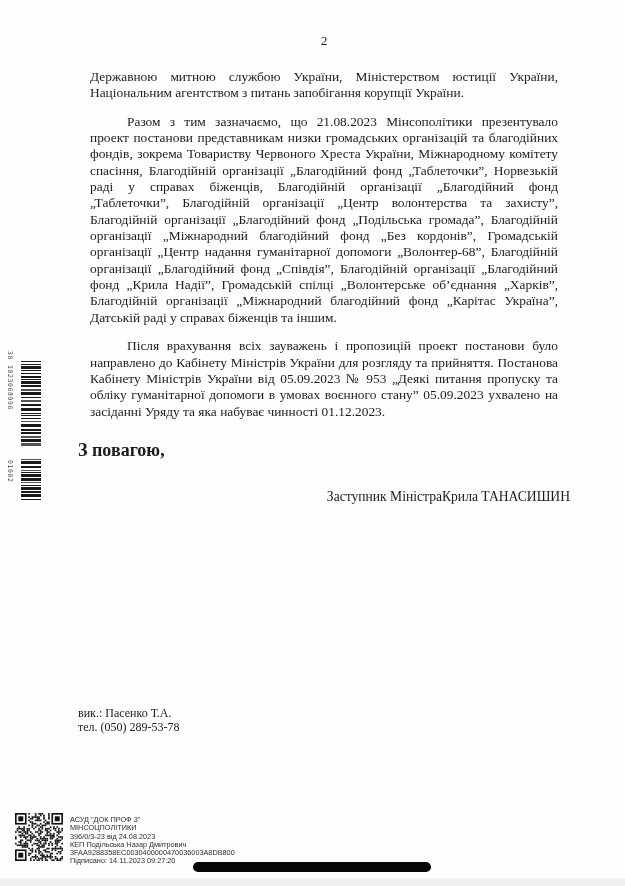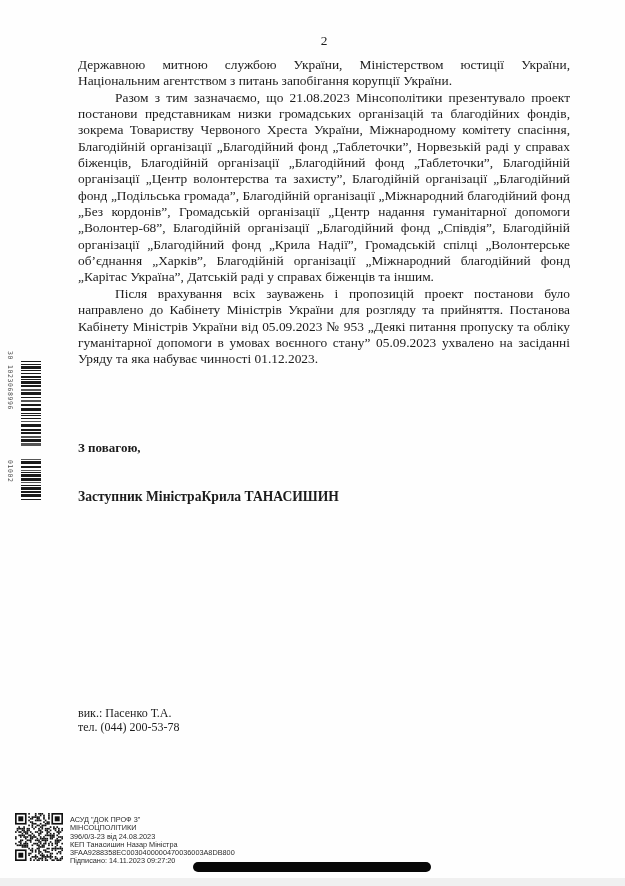--- a/index.html
+++ b/index.html
@@ -25,32 +25,32 @@
   .page-number{
     position:absolute;left:78px;top:33px;width:492px;
     text-align:center;font-size:13.4px;
   }
   
   .body-text{
     position:absolute;left:78px;top:57px;width:492px;
     font-size:13.4px;line-height:16.35px;
     text-align:justify;
   }
-  .body-text p{margin:0;}
+  .body-text p{margin:12px;}
   .para{text-indent:37px;}
   .no-indent{text-indent:0;}
   
   .salutation{
     position:absolute;left:78px;top:440px;
-    font-size:13px;font-weight:bold;
+    font-size:18px;font-weight:bold;
   }
   .sig-row{
     position:absolute;left:78px;top:489px;width:492px;
-    display:flex;justify-content:flex-start;
-    font-size:13.6px;font-weight:bold;
+    display:flex;justify-content:flex-end;
+    font-size:13.6px;font-weight:normal;
   }
   
   .executor{
     position:absolute;left:78px;top:707px;
     font-size:12px;line-height:13.5px;
   }
   
   .stamp{position:absolute;left:15px;top:811px;width:360px;height:55px;}
   .qr{position:absolute;left:0;top:2px;}
   .stamp-lines{
@@ -130,21 +130,21 @@
 
   <div class="salutation">З повагою,</div>
 
   <div class="sig-row">
     <span>Заступник Міністра</span>
     <span>Крила ТАНАСИШИН</span>
   </div>
 
   <div class="executor">
     <div>вик.: Пасенко Т.А.</div>
-    <div>тел. (044) 200-53-78</div>
+    <div>тел. (050) 289-53-78</div>
   </div>
 
   <div class="stamp">
     <svg id="qr-svg" class="qr" width="48" height="48">
         <rect x="13.241379310344827" y="0" width="1.6551724137931034" height="1.6551724137931034" fill="#111"></rect>
         <rect x="19.862068965517242" y="0" width="1.6551724137931034" height="1.6551724137931034" fill="#111"></rect>
         <rect x="23.17241379310345" y="0" width="1.6551724137931034" height="1.6551724137931034" fill="#111"></rect>
         <rect x="24.82758620689655" y="0" width="1.6551724137931034" height="1.6551724137931034" fill="#111"></rect>
         <rect x="26.482758620689655" y="0" width="1.6551724137931034" height="1.6551724137931034" fill="#111"></rect>
         <rect x="33.10344827586207" y="0" width="1.6551724137931034" height="1.6551724137931034" fill="#111"></rect>
@@ -459,21 +459,21 @@
         <rect x="38.06896551724138" y="1.6551724137931034" width="8.275862068965518" height="8.275862068965518" fill="#fff"></rect>
         <rect x="39.724137931034484" y="3.310344827586207" width="4.9655172413793105" height="4.9655172413793105" fill="#111"></rect>
         <rect x="0" y="36.41379310344828" width="11.586206896551724" height="11.586206896551724" fill="#111"></rect>
         <rect x="1.6551724137931034" y="38.06896551724138" width="8.275862068965518" height="8.275862068965518" fill="#fff"></rect>
         <rect x="3.310344827586207" y="39.724137931034484" width="4.9655172413793105" height="4.9655172413793105" fill="#111"></rect>
       </svg>
     <div class="stamp-lines">
       <div>АСУД "ДОК ПРОФ 3"</div>
       <div>МІНСОЦПОЛІТИКИ</div>
       <div>396/0/3-23 від 24.08.2023</div>
-      <div>КЕП Танасишин Назар Міністра</div>
+      <div>КЕП Подільська Назар Дмитрович</div>
       <div>3FAA9288358EC0030400000470036003A8DB800</div>
       <div>Підписано: 14.11.2023 09:27:20</div>
     </div>
   </div>
 
   <div class="sig-bar"></div>
 
   <div class="page-bottom-edge"></div>
 
 </div>

